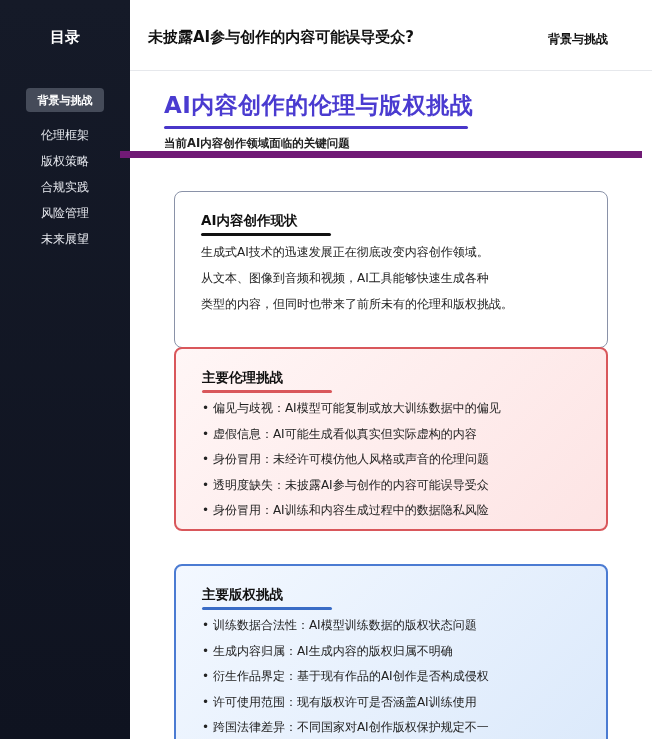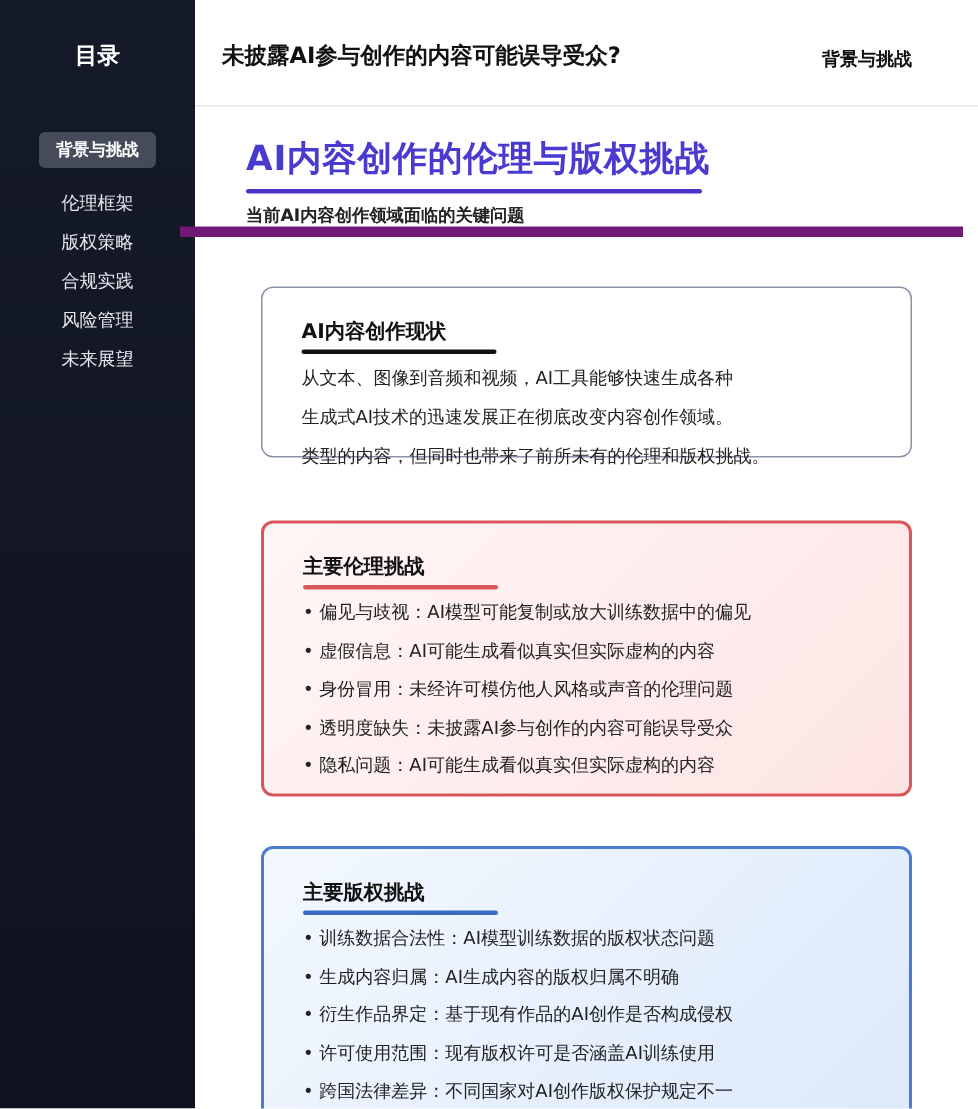--- a/index.html
+++ b/index.html
@@ -61,21 +61,21 @@
     padding-bottom: 3px; margin-bottom: 6px; position: relative;
   }
   .card h3 .uline {
     position: absolute; left: 0; bottom: -3px; width: 130px; height: 3px; border-radius: 2px;
   }
   .card p { font-size: 12px; line-height: 26px; color: #222; }
   .card ul { list-style: none; }
   .card li { font-size: 12px; line-height: 25.6px; color: #222; }
   .card li::before { content: "• "; }
 
-  .card-status { top: 191px; height: 114px; border: 1.5px solid #8a92a8; background: #fff; }
+  .card-status { top: 191px; height: 157px; border: 1.5px solid #8a92a8; background: #fff; }
   .card-status .uline { background: #111; }
 
   .card-ethics {
     top: 347px; height: 184px; border: 2px solid #d9575b;
     background: linear-gradient(135deg, #fff6f6 0%, #fde4e4 100%);
   }
   .card-ethics .uline { background: #d9575b; }
 
   .card-copyright {
     top: 564px; height: 200px; border: 2px solid #4b7bd2;
@@ -104,33 +104,33 @@
 </header>
 
 <section class="page-head">
   <h1 class="page-title">AI内容创作的伦理与版权挑战</h1>
   <div class="page-title-bar"></div>
   <div class="page-subtitle">当前AI内容创作领域面临的关键问题</div>
 </section>
 
 <div class="card card-status">
   <h3><span>AI内容创作现状</span><span class="uline"></span></h3>
+  <p>生成式AI技术的迅速发展正在彻底改变内容创作领域。</p>
   <p>从文本、图像到音频和视频，AI工具能够快速生成各种</p>
-  <p>生成式AI技术的迅速发展正在彻底改变内容创作领域。</p>
   <p>类型的内容，但同时也带来了前所未有的伦理和版权挑战。</p>
 </div>
 
 <div class="card card-ethics">
   <h3><span>主要伦理挑战</span><span class="uline"></span></h3>
   <ul>
     <li>偏见与歧视：AI模型可能复制或放大训练数据中的偏见</li>
     <li>虚假信息：AI可能生成看似真实但实际虚构的内容</li>
     <li>身份冒用：未经许可模仿他人风格或声音的伦理问题</li>
     <li>透明度缺失：未披露AI参与创作的内容可能误导受众</li>
-    <li>隐私问题：AI可能生成看似真实但实际虚构的内容</li>
+    <li>身份冒用：AI训练和内容生成过程中的数据隐私风险</li>
   </ul>
 </div>
 
 <div class="card card-copyright">
   <h3><span>主要版权挑战</span><span class="uline"></span></h3>
   <ul>
     <li>训练数据合法性：AI模型训练数据的版权状态问题</li>
     <li>生成内容归属：AI生成内容的版权归属不明确</li>
     <li>衍生作品界定：基于现有作品的AI创作是否构成侵权</li>
     <li>许可使用范围：现有版权许可是否涵盖AI训练使用</li>

